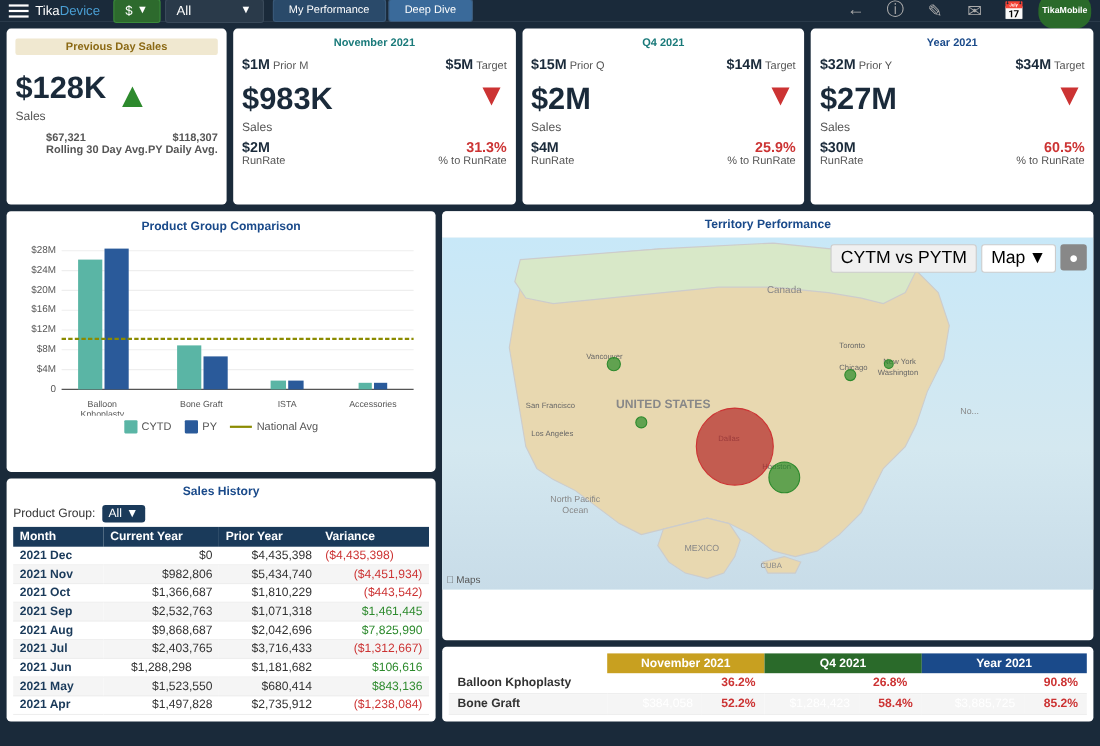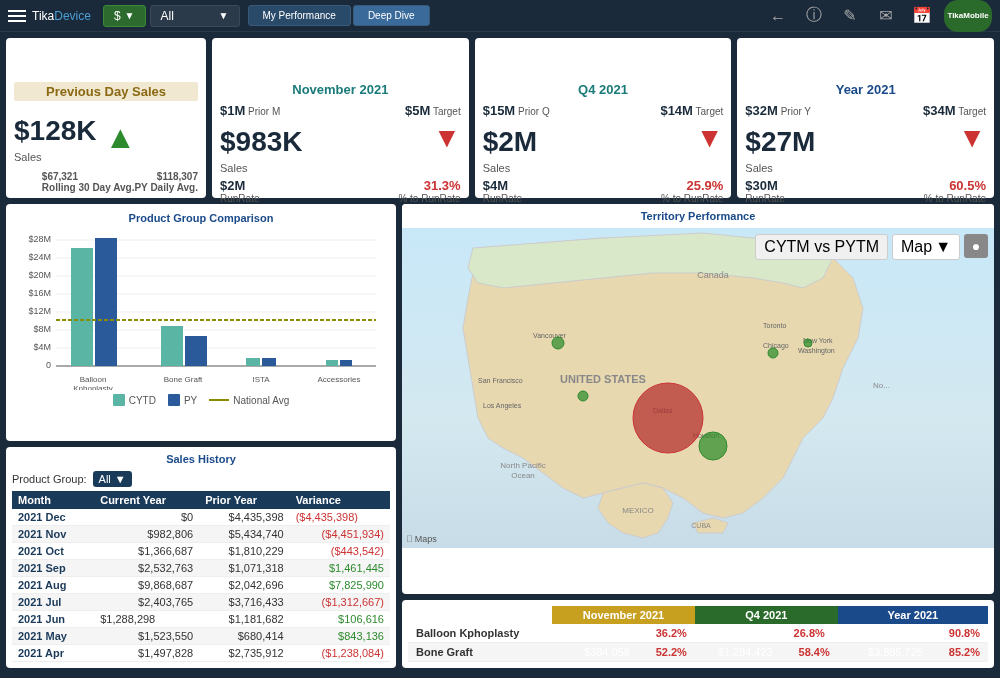--- a/index.html
+++ b/index.html
@@ -1,19 +1,19 @@
 <!DOCTYPE html>
 <html><head>
   <meta charset="utf-8">
   <style>
     * { box-sizing: border-box; margin: 0; padding: 0; }
     body { font-family: Arial, sans-serif; background: #1a2a3a; color: #fff; width: 1000px; height: 678px; overflow: hidden; font-size: 12px; }
 
     
-    .header { background: #1a2a3a; display: flex; align-items: center; padding: 4px 8px; height: 32px; border-bottom: 1px solid #2a3a4a; }
+    .header { background: #1a2a3a; display: flex; align-items: center; padding: 4px 8px; height: 20px; border-bottom: 1px solid #2a3a4a; }
     .header-logo { display: flex; align-items: center; gap: 6px; margin-right: 12px; }
     .hamburger { display: flex; flex-direction: column; gap: 3px; cursor: pointer; }
     .hamburger span { display: block; width: 18px; height: 2px; background: #fff; }
     .logo-tika { color: #fff; }
     .logo-device { color: #4a9fd4; }
     .header-btn { background: #2a3a4a; border: 1px solid #3a4a5a; color: #fff; padding: 3px 10px; border-radius: 3px; cursor: pointer; font-size: 12px; display: flex; align-items: center; gap: 4px; }
     .header-btn.green { background: #2d6a2d; border-color: #3a8a3a; }
     .dropdown-arrow { font-size: 10px; }
     .nav-tabs { display: flex; gap: 2px; margin: 0 8px; }
     .nav-tab { background: #2a4a6a; border: 1px solid #3a5a7a; color: #fff; padding: 4px 14px; border-radius: 3px; cursor: pointer; font-size: 10px; }
@@ -21,21 +21,21 @@
     .header-icons { display: flex; align-items: center; gap: 8px; margin-left: auto; }
     .icon-btn { width: 28px; height: 28px; display: flex; align-items: center; justify-content: center; cursor: pointer; color: #aaa; font-size: 16px; }
     .user-badge { background: #2a6a2a; border-radius: 50%; width: 32px; height: 32px; display: flex; align-items: center; justify-content: center; font-size: 10px; font-weight: bold; color: #fff; }
 
     
     .main { display: flex; flex-direction: column; height: 642px; padding: 6px; gap: 6px; }
 
     
     .kpi-row { display: flex; gap: 6px; height: 160px; }
     .kpi-card { background: #fff; color: #333; border-radius: 4px; flex: 1; padding: 8px; position: relative; }
-    .kpi-card .card-title { text-align: center; font-size: 13px; font-weight: bold; margin-bottom: 6px; margin-top: 36px; }
+    .kpi-card .card-title { text-align: center; font-size: 10px; font-weight: bold; margin-bottom: 6px; }
     .kpi-card .card-title.gold { color: #8B6914; background: #f0e8d0; padding: 2px 6px; border-radius: 2px; display: inline-block; width: 100%; }
     .kpi-card .card-title.teal { color: #1a7a7a; }
     .kpi-card .card-title.blue { color: #1a4a8a; }
     .kpi-main { font-size: 28px; font-weight: bold; color: #1a2a3a; margin: 4px 0; }
     .kpi-label { font-size: 11px; color: #555; }
     .kpi-sub { display: flex; justify-content: space-between; margin-top: 4px; }
     .kpi-sub-item { font-size: 10px; color: #555; }
     .kpi-sub-item span { display: block; font-weight: bold; }
     .kpi-meta-item { font-size: 10px; color: #555; }
     .kpi-meta-item .val { font-size: 13px; font-weight: bold; color: #1a2a3a; display: block; }
@@ -373,21 +373,21 @@
     <td style="text-align:right;" class="pos">$7,825,990</td>
   </tr>
               <tr>
     <td style="font-weight:bold;color:#1a3a5a;">2021 Jul</td>
     <td style="text-align:right;">$2,403,765</td>
     <td style="text-align:right;">$3,716,433</td>
     <td style="text-align:right;" class="neg">($1,312,667)</td>
   </tr>
               <tr>
     <td style="font-weight:bold;color:#1a3a5a;">2021 Jun</td>
-    <td style="text-align:left;">$1,288,298</td>
+    <td style="text-align:center;">$1,288,298</td>
     <td style="text-align:right;">$1,181,682</td>
     <td style="text-align:right;" class="pos">$106,616</td>
   </tr>
               <tr>
     <td style="font-weight:bold;color:#1a3a5a;">2021 May</td>
     <td style="text-align:right;">$1,523,550</td>
     <td style="text-align:right;">$680,414</td>
     <td style="text-align:right;" class="pos">$843,136</td>
   </tr>
               <tr>

